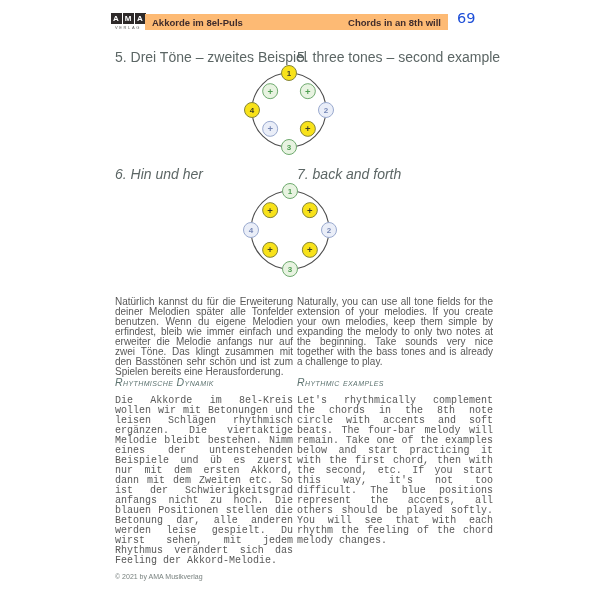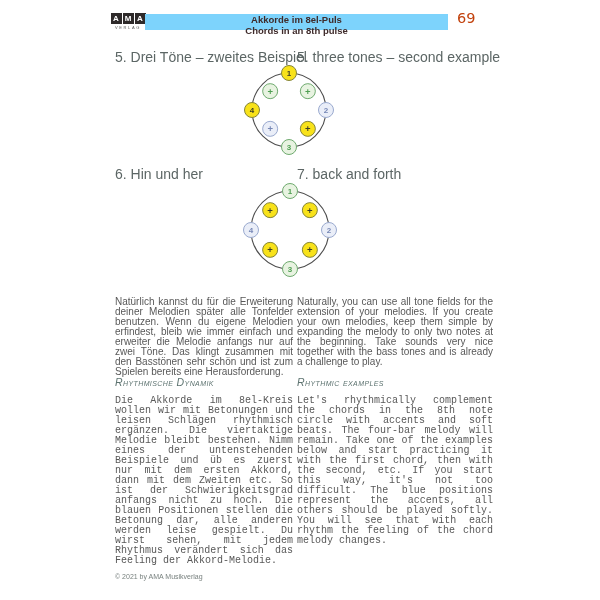--- a/index.html
+++ b/index.html
@@ -18,27 +18,27 @@
   .logo-sub { font-size:4px; letter-spacing:1.6px; color:#5a5a5a; margin-top:1px; }
 
   .bar {
     position:absolute; left:145px; top:14px; width:303px; height:16px;
     display:flex; justify-content:space-between; align-items:center;
     padding:0 7px; box-sizing:border-box;
     font-size:9.5px; font-weight:bold; color:#3f2b2b;
   }
   .pagenum {
     position:absolute; left:457px; top:10px;
-    font-size:14.5px; color:#c2410c; font-family:"DejaVu Sans", sans-serif;
+    font-size:14.5px; color:#1d4ed8; font-family:"DejaVu Sans", sans-serif;
   }
 
   
   .cap-row { position:absolute; left:0; width:508px; height:12px; font-size:14px; color:#5c6665; }
   .cap-row-1 { top:49px; }
-  .cap-row-2 { top:166px; }
+  .cap-row-2 { top:166px;font-style:italic; }
   .cap-de { position:absolute; left:115px; white-space:nowrap; }
   .cap-en { position:absolute; left:297px; white-space:nowrap; }
 
   
   .diagram { position:absolute; }
   .diagram-1 { left:204px; top:60px; }
   .diagram-2 { left:205px; top:175px; }
   .diagram svg text { font-family:"Liberation Sans", sans-serif; }
 
   
@@ -66,23 +66,23 @@
 
   <div class="logo">
     <div class="logo-squares">
       <span class="logo-sq">A</span>
       <span class="logo-sq">M</span>
       <span class="logo-sq">A</span>
     </div>
     <div class="logo-sub">VERLAG</div>
   </div>
 
-  <div class="bar" style="background: #7dd3fc; flex-direction: column;">
+  <div class="bar" style="background: #fdba74;">
     <span>Akkorde im 8el-Puls</span>
-    <span>Chords in an 8th pulse</span>
+    <span>Chords in an 8th will</span>
   </div>
   <div class="pagenum">69</div>
 
   <div class="cap-row cap-row-1">
     <span class="cap-de">5. Drei Töne – zweites Beispiel</span>
     <span class="cap-en">5. three tones – second example</span>
   </div>
 
   <div class="diagram diagram-1"><svg width="170" height="100">
         <circle cx="85" cy="50" r="37" fill="none" stroke="#4d4d4d" stroke-width="1.1"></circle>

